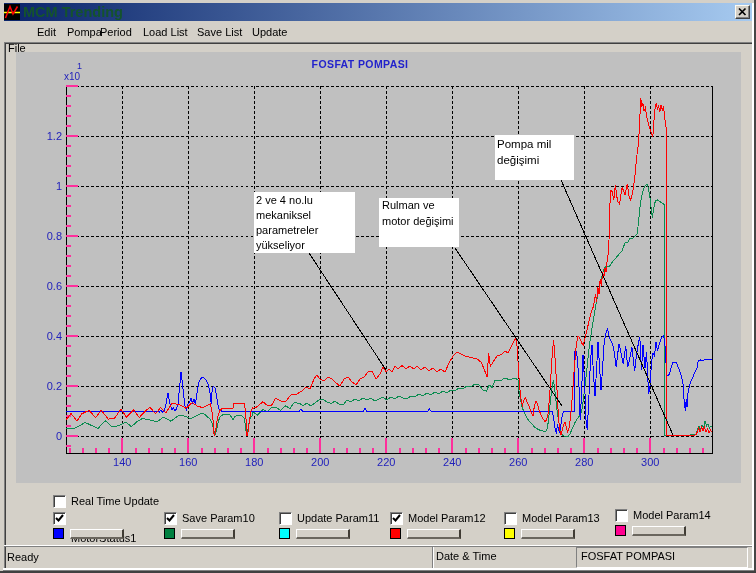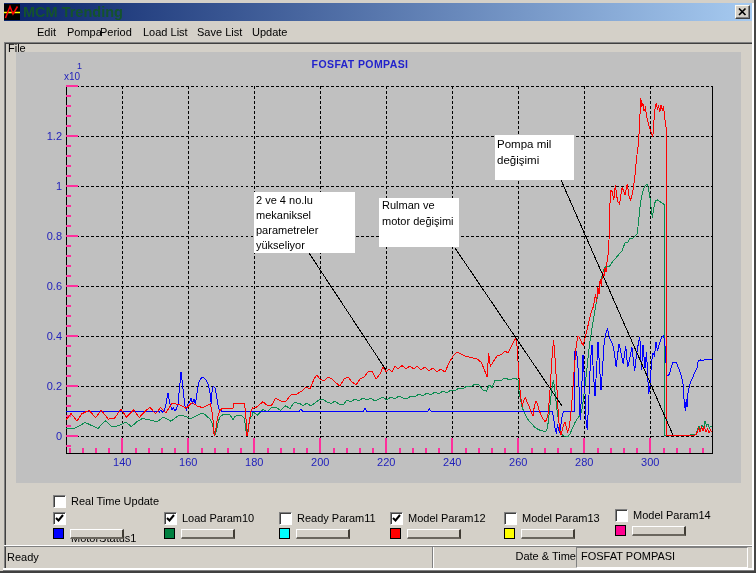--- a/index.html
+++ b/index.html
@@ -192,25 +192,25 @@
     </svg>
   </div>
 <div style="position:absolute;left:71px;top:532px;font-size:11px;color:#000">MotorStatus1</div>
 <div style="position:absolute;left:52.5px;top:528px;width:11px;height:11px;background:#0000ff;border:1px solid #000;box-sizing:border-box"></div>
 <div style="position:absolute;left:70px;top:529px;width:54px;height:10px;background:#d4d0c8;border-top:1px solid #fff;border-left:1px solid #fff;border-right:2px solid #403c34;border-bottom:2px solid #6a665e;box-sizing:border-box"></div>
 <div style="position:absolute;left:164px;top:512px;width:13px;height:13px;background:#fff;border-top:1px solid #808080;border-left:1px solid #808080;border-right:1px solid #fff;border-bottom:1px solid #fff;box-shadow:inset 1px 1px 0 #404040, 1px 1px 0 #d4d0c8;box-sizing:border-box">
     <svg width="9" height="9" viewBox="0 0 9 9" style="position:absolute;left:1px;top:1px">
       <polyline points="1,4 3.5,6.5 8,1" fill="none" stroke="#000" stroke-width="2"></polyline>
     </svg>
   </div>
-<div style="position:absolute;left:182px;top:512px;font-size:11px;color:#000">Load Param10</div>
+<div style="position:absolute;left:182px;top:512px;font-size:11px;color:#000">Save Param10</div>
 <div style="position:absolute;left:163.5px;top:528px;width:11px;height:11px;background:#008040;border:1px solid #000;box-sizing:border-box"></div>
 <div style="position:absolute;left:181px;top:529px;width:54px;height:10px;background:#d4d0c8;border-top:1px solid #fff;border-left:1px solid #fff;border-right:2px solid #403c34;border-bottom:2px solid #6a665e;box-sizing:border-box"></div>
 <div style="position:absolute;left:279px;top:512px;width:13px;height:13px;background:#fff;border-top:1px solid #808080;border-left:1px solid #808080;border-right:1px solid #fff;border-bottom:1px solid #fff;box-shadow:inset 1px 1px 0 #404040, 1px 1px 0 #d4d0c8;box-sizing:border-box"></div>
-<div style="position:absolute;left:297px;top:512px;font-size:11px;color:#000">Ready Param11</div>
+<div style="position:absolute;left:297px;top:512px;font-size:11px;color:#000">Update Param11</div>
 <div style="position:absolute;left:278.5px;top:528px;width:11px;height:11px;background:#00ffff;border:1px solid #000;box-sizing:border-box"></div>
 <div style="position:absolute;left:296px;top:529px;width:54px;height:10px;background:#d4d0c8;border-top:1px solid #fff;border-left:1px solid #fff;border-right:2px solid #403c34;border-bottom:2px solid #6a665e;box-sizing:border-box"></div>
 <div style="position:absolute;left:390px;top:512px;width:13px;height:13px;background:#fff;border-top:1px solid #808080;border-left:1px solid #808080;border-right:1px solid #fff;border-bottom:1px solid #fff;box-shadow:inset 1px 1px 0 #404040, 1px 1px 0 #d4d0c8;box-sizing:border-box">
     <svg width="9" height="9" viewBox="0 0 9 9" style="position:absolute;left:1px;top:1px">
       <polyline points="1,4 3.5,6.5 8,1" fill="none" stroke="#000" stroke-width="2"></polyline>
     </svg>
   </div>
 <div style="position:absolute;left:408px;top:512px;font-size:11px;color:#000">Model Param12</div>
 <div style="position:absolute;left:389.5px;top:528px;width:11px;height:11px;background:#ff0000;border:1px solid #000;box-sizing:border-box"></div>
 <div style="position:absolute;left:407px;top:529px;width:54px;height:10px;background:#d4d0c8;border-top:1px solid #fff;border-left:1px solid #fff;border-right:2px solid #403c34;border-bottom:2px solid #6a665e;box-sizing:border-box"></div>
@@ -220,15 +220,15 @@
 <div style="position:absolute;left:521px;top:529px;width:54px;height:10px;background:#d4d0c8;border-top:1px solid #fff;border-left:1px solid #fff;border-right:2px solid #403c34;border-bottom:2px solid #6a665e;box-sizing:border-box"></div>
 <div style="position:absolute;left:615px;top:508.5px;width:13px;height:13px;background:#fff;border-top:1px solid #808080;border-left:1px solid #808080;border-right:1px solid #fff;border-bottom:1px solid #fff;box-shadow:inset 1px 1px 0 #404040, 1px 1px 0 #d4d0c8;box-sizing:border-box"></div>
 <div style="position:absolute;left:633px;top:508.5px;font-size:11px;color:#000">Model Param14</div>
 <div style="position:absolute;left:614.5px;top:524.5px;width:11px;height:11px;background:#ff0090;border:1px solid #000;box-sizing:border-box"></div>
 <div style="position:absolute;left:632px;top:525.5px;width:54px;height:10px;background:#d4d0c8;border-top:1px solid #fff;border-left:1px solid #fff;border-right:2px solid #403c34;border-bottom:2px solid #6a665e;box-sizing:border-box"></div>
 
 <div class="abs" style="left:4px;top:546px;width:748px;height:23px;border-top:1px solid #808080;box-shadow:0 -1px 0 #fff;"></div>
 <div class="abs" style="left:7px;top:551px;font-size:11px;">Ready</div>
 <div class="abs" style="left:432px;top:547px;width:1px;height:21px;background:#808080;"></div>
 <div class="abs" style="left:433px;top:547px;width:1px;height:21px;background:#fff;"></div>
-<div class="abs" style="left:436px;top:550px;width:140px;text-align:right;font-size:11px;">Date &amp; Time</div>
+<div class="abs" style="left:436px;top:550px;width:140px;text-align:left;font-size:11px;">Date &amp; Time</div>
 <div class="abs" style="left:576px;top:547px;width:172px;height:21px;border-top:1px solid #808080;border-left:1px solid #808080;border-right:1px solid #fff;border-bottom:1px solid #fff;"></div>
 <div class="abs" style="left:581px;top:550px;font-size:11px;">FOSFAT POMPASI</div>
 
 </body></html>

